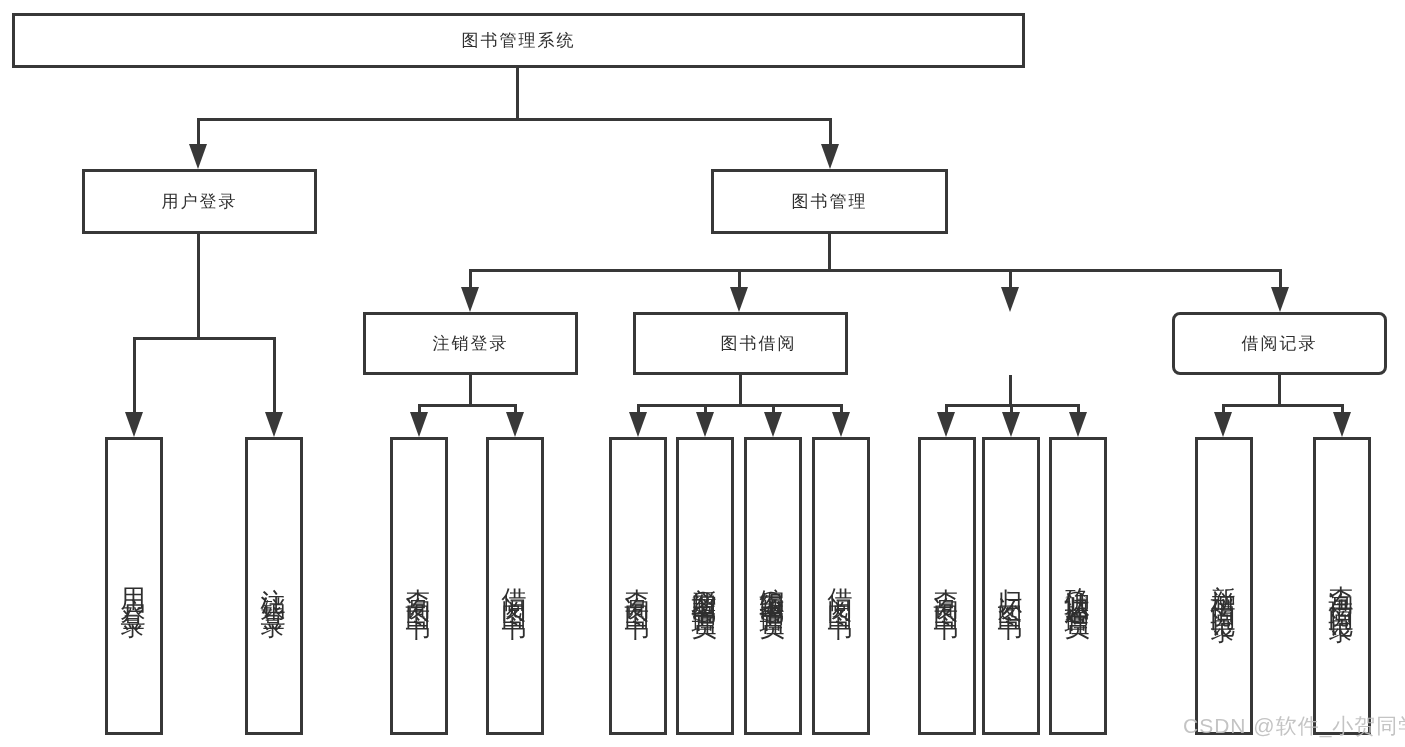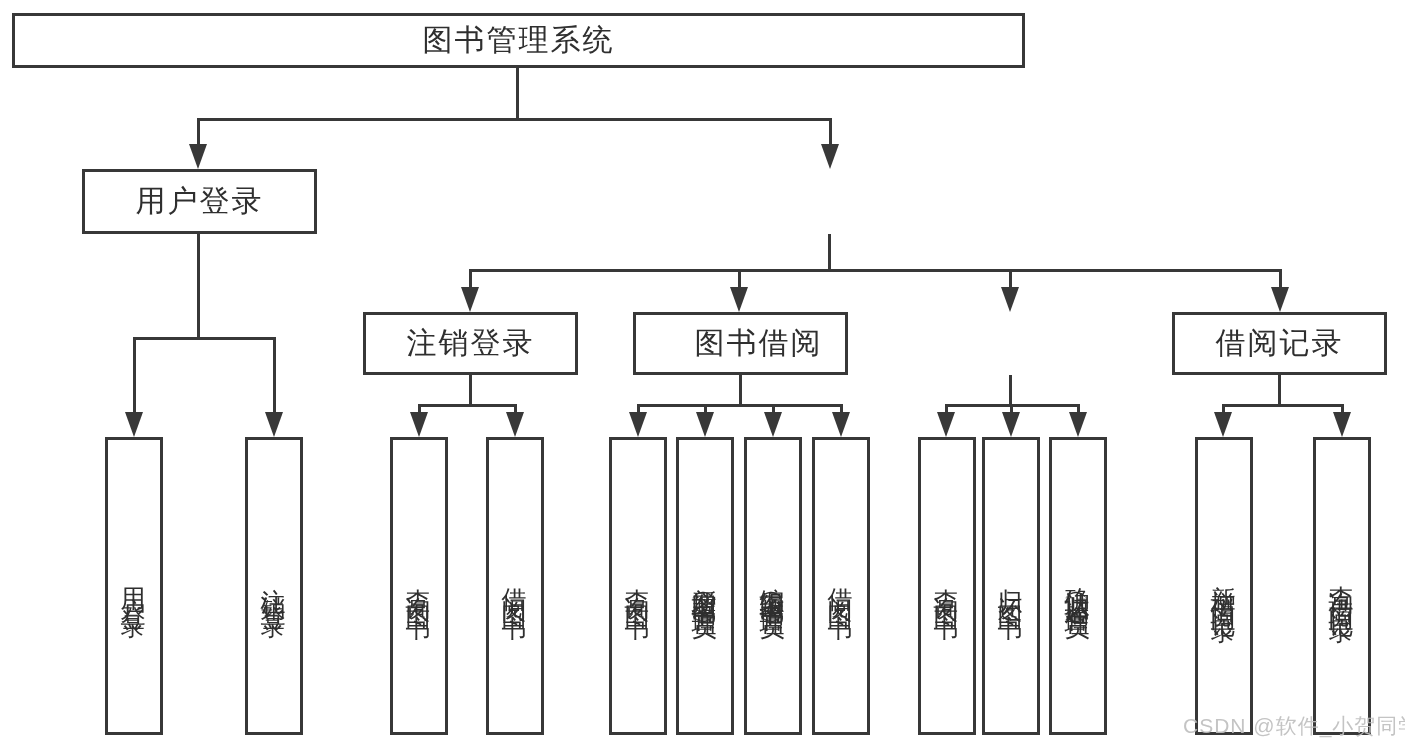--- a/index.html
+++ b/index.html
@@ -15,21 +15,21 @@
     background:var(--bg);
     font-family:"Liberation Sans", sans-serif;
     overflow:hidden;
   }
   .hbox{
     position:absolute;
     border:3px solid var(--line);
     background:#fff;
     box-sizing:border-box;
     display:flex;align-items:center;justify-content:center;
-    font-size:30px;color:var(--text);
+    font-size:17px;color:var(--text);
     letter-spacing:2px;
     white-space:nowrap;
   }
   .vbox{
     position:absolute;
     border:3px solid var(--line);
     background:#fff;
     box-sizing:border-box;
     display:flex;align-items:center;justify-content:center;
     writing-mode:vertical-rl;
@@ -66,20 +66,21 @@
   <div class="hbox" style="left:12px;top:13px;width:1013px;height:55px;">图书管理系统</div>
 
   <div class="vline" style="left:516px;top:66px;height:52px;"></div>
   <div class="hline" style="left:197px;top:118px;width:635px;"></div>
   <div class="vline" style="left:197px;top:118px;height:30px;"></div>
   <div class="ahead" style="left:189px;top:144px;"></div>
   <div class="vline" style="left:829px;top:118px;height:30px;"></div>
   <div class="ahead" style="left:821px;top:144px;"></div>
 
   <div class="hbox" style="left:82px;top:169px;width:235px;height:65px;">用户登录</div>
+  <div class="hbox" style="left:711px;top:169px;width:237px;height:65px;">图书管理</div>
 
   <div class="vline" style="left:197px;top:234px;height:105px;"></div>
   <div class="hline" style="left:133px;top:337px;width:143px;"></div>
   <div class="vline" style="left:133px;top:337px;height:76px;"></div>
   <div class="ahead" style="left:125px;top:412px;"></div>
   <div class="vline" style="left:273px;top:337px;height:76px;"></div>
   <div class="ahead" style="left:265px;top:412px;"></div>
 
   <div class="vline" style="left:828px;top:234px;height:38px;"></div>
   <div class="hline" style="left:470px;top:269px;width:812px;"></div>
@@ -87,21 +88,21 @@
   <div class="ahead" style="left:461px;top:287px;"></div>
   <div class="vline" style="left:738px;top:269px;height:20px;"></div>
   <div class="ahead" style="left:730px;top:287px;"></div>
   <div class="vline" style="left:1009px;top:269px;height:20px;"></div>
   <div class="ahead" style="left:1001px;top:287px;"></div>
   <div class="vline" style="left:1279px;top:269px;height:20px;"></div>
   <div class="ahead" style="left:1271px;top:287px;"></div>
 
   <div class="hbox" style="left:363px;top:312px;width:215px;height:63px;">注销登录</div>
   <div class="hbox" style="left:633px;top:312px;width:215px;height:63px;padding-left:36px;">图书借阅</div>
-  <div class="hbox" style="left:1172px;top:312px;width:215px;height:63px;">借阅记录</div>
+  <div class="hbox" style="left:1172px;top:312px;width:215px;height:63px;border-radius:8px;">借阅记录</div>
 
   <div class="vline" style="left:469px;top:375px;height:32px;"></div>
   <div class="hline" style="left:418px;top:404px;width:99px;"></div>
   <div class="vline" style="left:418px;top:404px;height:10px;"></div>
   <div class="ahead" style="left:410px;top:412px;"></div>
   <div class="vline" style="left:514px;top:404px;height:10px;"></div>
   <div class="ahead" style="left:506px;top:412px;"></div>
 
   <div class="vline" style="left:739px;top:375px;height:32px;"></div>
   <div class="hline" style="left:637px;top:404px;width:206px;"></div>

